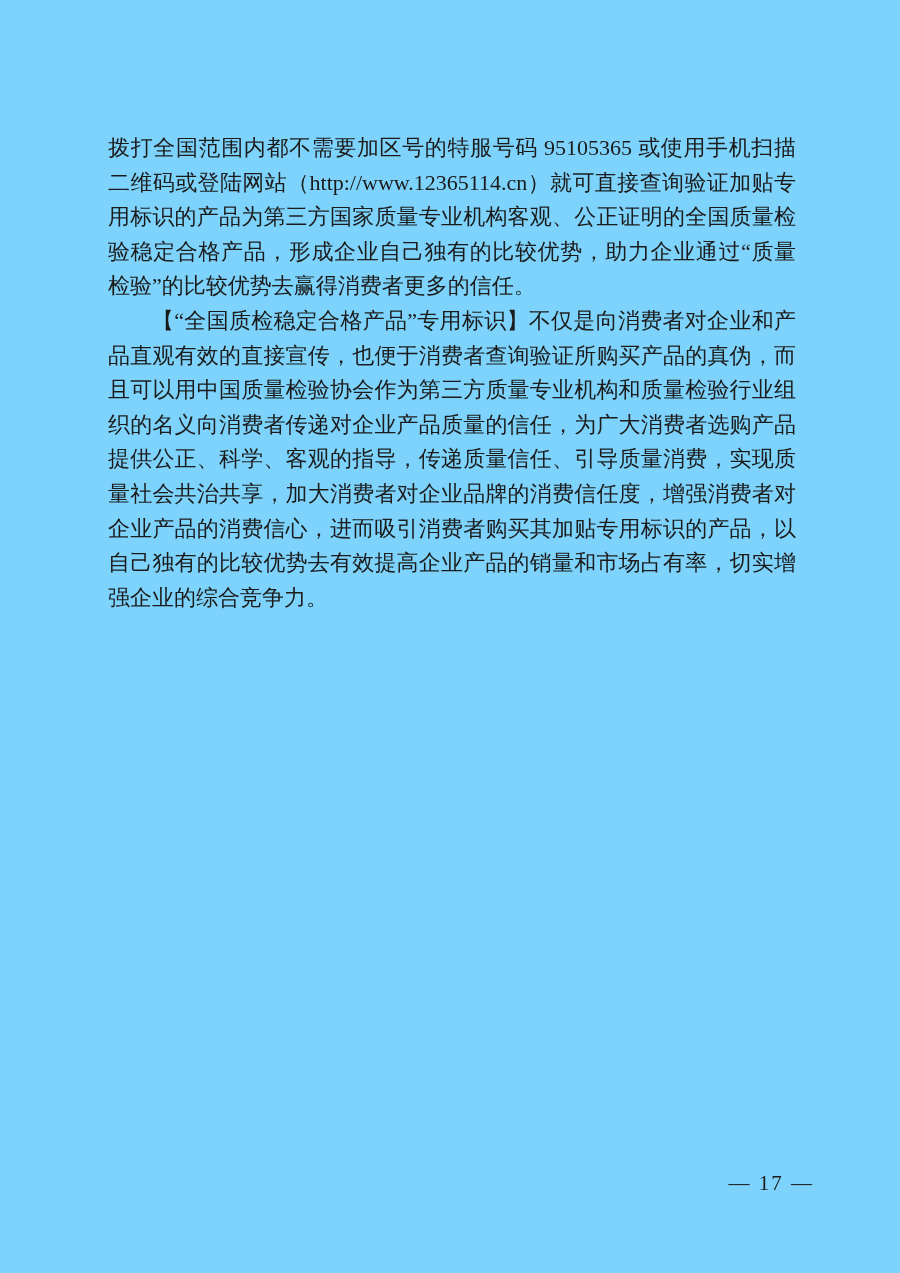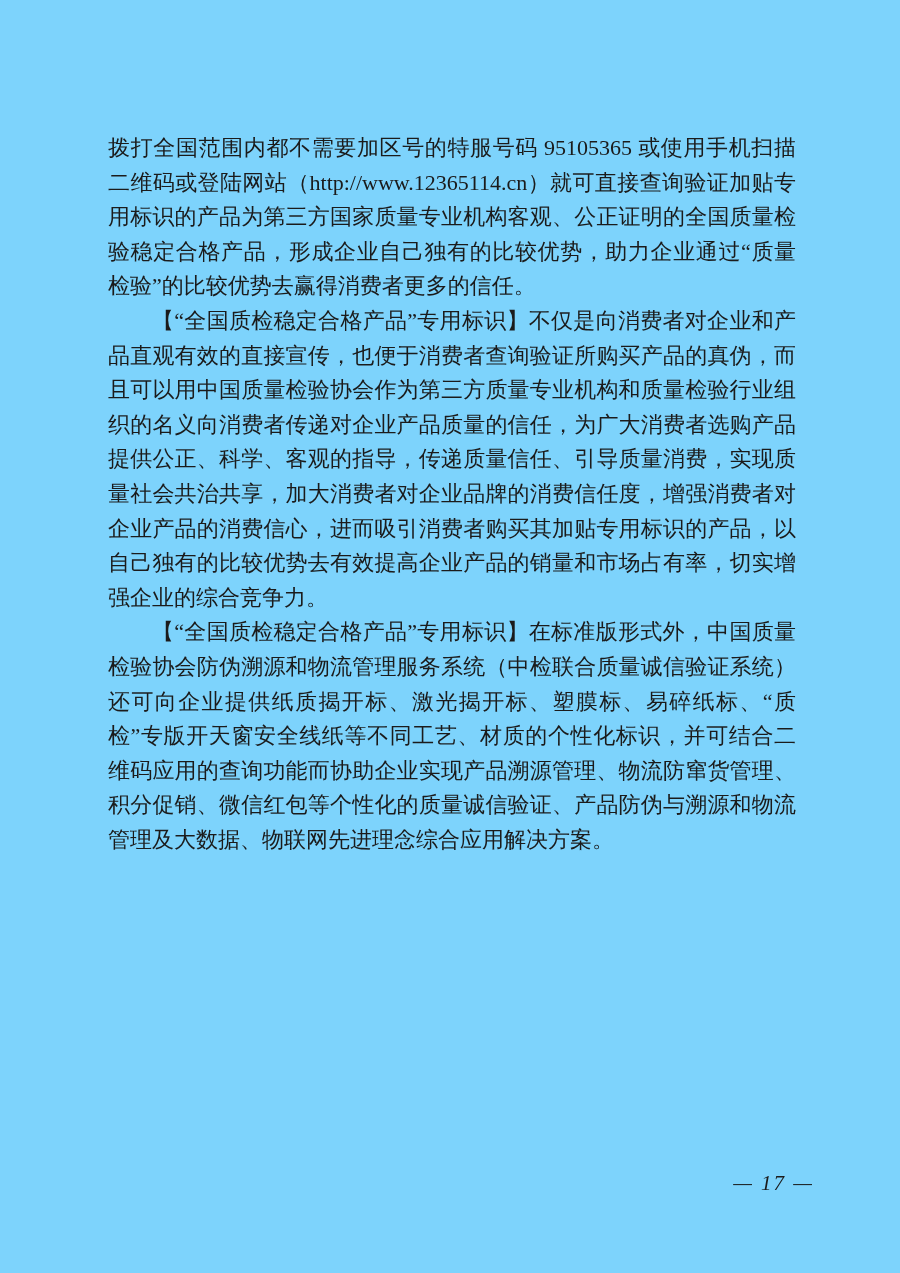--- a/index.html
+++ b/index.html
@@ -43,26 +43,24 @@
   .content p.first {
     text-indent: 0;
   }
   .footer {
     position: absolute;
     top: 1171px;
     right: 134px;
     font-size: 21px;
     letter-spacing: 2px;
     color: #1b1b1b;
-    font-style: italic;
   }
 </style>
 </head>
 <body>
 
 <div class="page">
   <div class="content">
       <p class="para first">拨打全国范围内都不需要加区号的特服号码 95105365 或使用手机扫描二维码或登陆网站（http://www.12365114.cn）就可直接查询验证加贴专用标识的产品为第三方国家质量专业机构客观、公正证明的全国质量检验稳定合格产品，形成企业自己独有的比较优势，助力企业通过“质量检验”的比较优势去赢得消费者更多的信任。</p>
       <p class="para">【“全国质检稳定合格产品”专用标识】不仅是向消费者对企业和产品直观有效的直接宣传，也便于消费者查询验证所购买产品的真伪，而且可以用中国质量检验协会作为第三方质量专业机构和质量检验行业组织的名义向消费者传递对企业产品质量的信任，为广大消费者选购产品提供公正、科学、客观的指导，传递质量信任、引导质量消费，实现质量社会共治共享，加大消费者对企业品牌的消费信任度，增强消费者对企业产品的消费信心，进而吸引消费者购买其加贴专用标识的产品，以自己独有的比较优势去有效提高企业产品的销量和市场占有率，切实增强企业的综合竞争力。</p>
-      <p class="para">【“全国质检稳定合格产品”专用标识】在标准版形式外，中国质量检验协会防伪溯源和物流管理服务系统（中检联合质量诚信验证系统）还可向企业提供纸质揭开标、激光揭开标、塑膜标、易碎纸标、“质检”专版开天窗安全线纸等不同工艺、材质的个性化标识，并可结合二维码应用的查询功能而协助企业实现产品溯源管理、物流防窜货管理、积分促销、微信红包等个性化的质量诚信验证、产品防伪与溯源和物流管理及大数据、物联网先进理念综合应用解决方案。</p>
     </div>
   <div class="footer">— 17 —</div>
 </div>
 
 </body></html>

